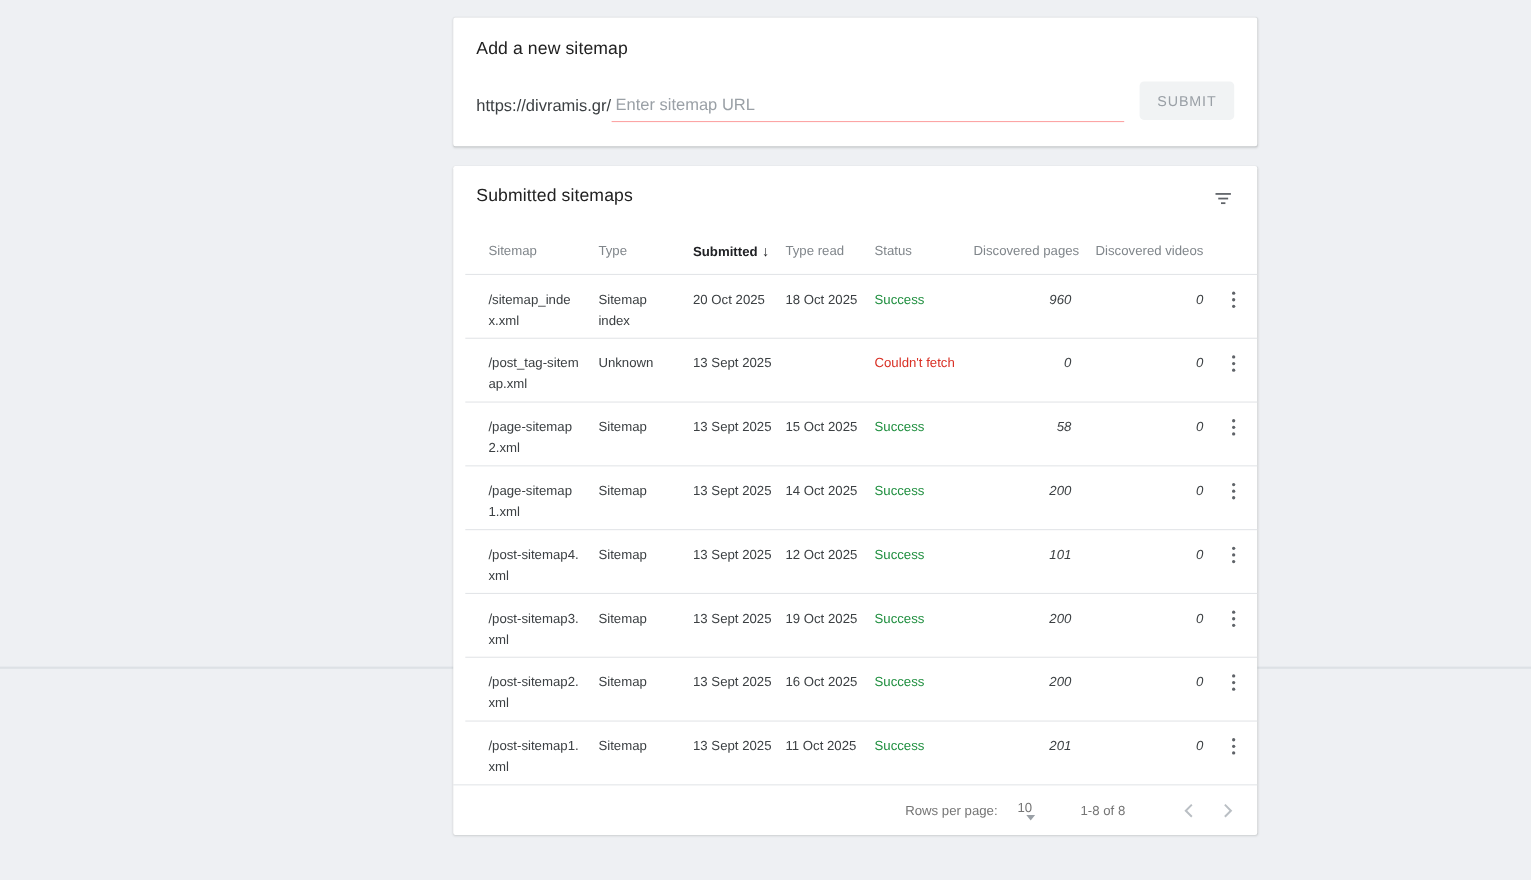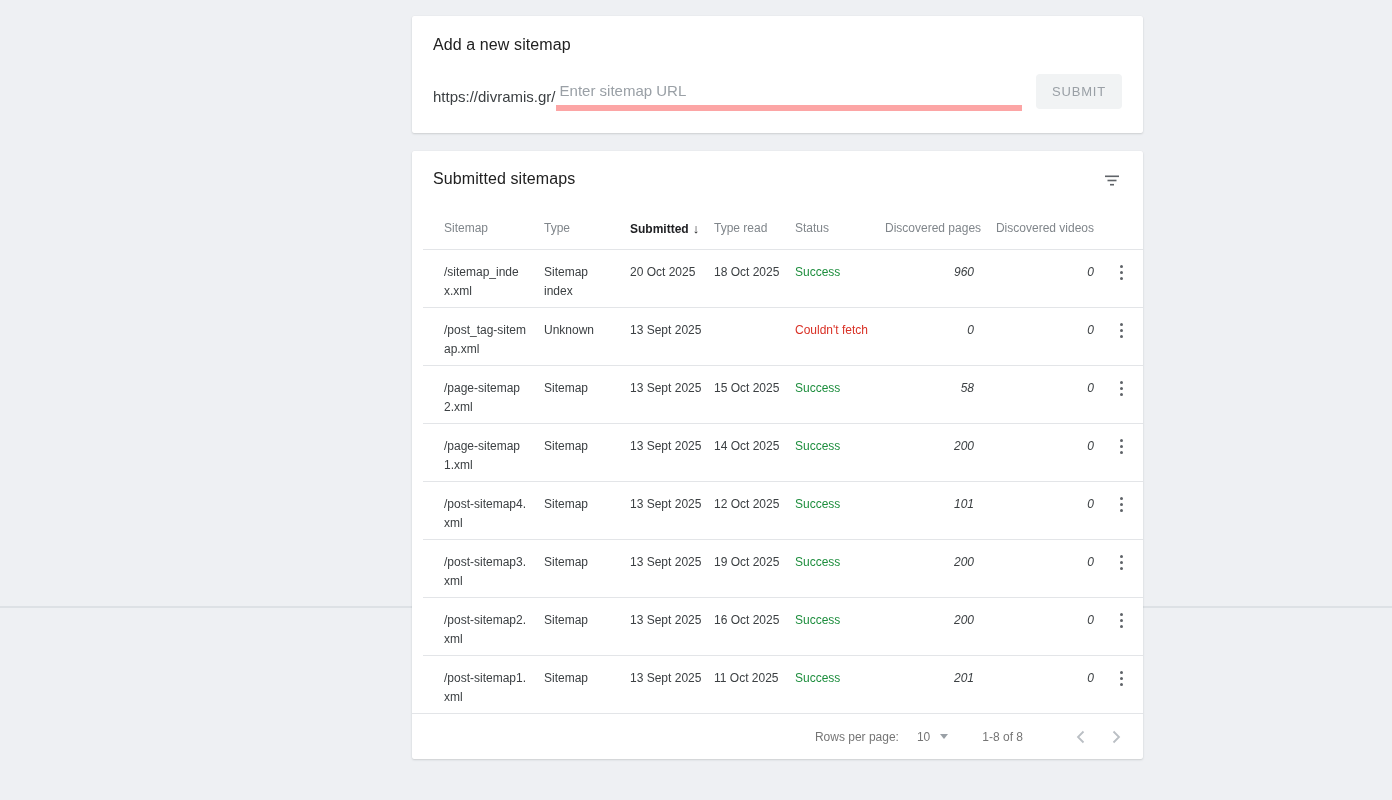--- a/index.html
+++ b/index.html
@@ -20,21 +20,21 @@
 
   
   .card-add { padding: 20px 21px 22px 21px; margin-bottom: 18px; }
   .card-add h2 {
     font-size: 16px; font-weight: 500; color: #212121; letter-spacing: 0.1px;
   }
   .add-form { display: flex; align-items: flex-end; margin-top: 20px; }
   .url-prefix { font-size: 15px; color: #3c4043; padding-bottom: 6px; white-space: nowrap; }
   .sitemap-input {
     flex: 1; border: none; outline: none;
-    border-bottom: 6px solid #fca5a5;
+    border-bottom: 1px solid #fca5a5;
     font-family: "Liberation Sans", sans-serif;
     font-size: 15px; color: #3c4043;
     padding: 0 2px 6px 4px; margin-right: 14px;
     background: transparent;
   }
   .sitemap-input::placeholder { color: #9aa0a6; }
   .submit-btn {
     border: none; background: #f1f3f4; color: #9aa0a6;
     font-family: "Liberation Sans", sans-serif;
     font-size: 13px; font-weight: 500; letter-spacing: 0.8px;
@@ -86,21 +86,21 @@
   .kebab .dot { width: 3px; height: 3px; border-radius: 50%; background: #5f6368; }
 
   
   .tfoot {
     border-top: 1px solid #e3e5e8;
     height: 46px; display: flex; align-items: center; justify-content: flex-end;
     padding: 0 14px 0 21px; font-size: 12px; color: #757575;
   }
   .rpp-label { margin-right: 18px; }
   .rpp-select {
-    display: flex; align-items: center; cursor: pointer; color: #757575;
+    display: flex; align-items: center; cursor: pointer; color: #757575; flex-direction: column;
   }
   .rpp-value { margin-right: 10px; }
   .caret {
     width: 0; height: 0; border-left: 4px solid transparent; border-right: 4px solid transparent;
     border-top: 5px solid #9aa0a6;
   }
   .range-label { margin: 0 34px 0 34px; color: #757575; }
   .page-btn {
     background: none; border: none; cursor: default;
     width: 26px; height: 26px; display: flex; align-items: center; justify-content: center;

